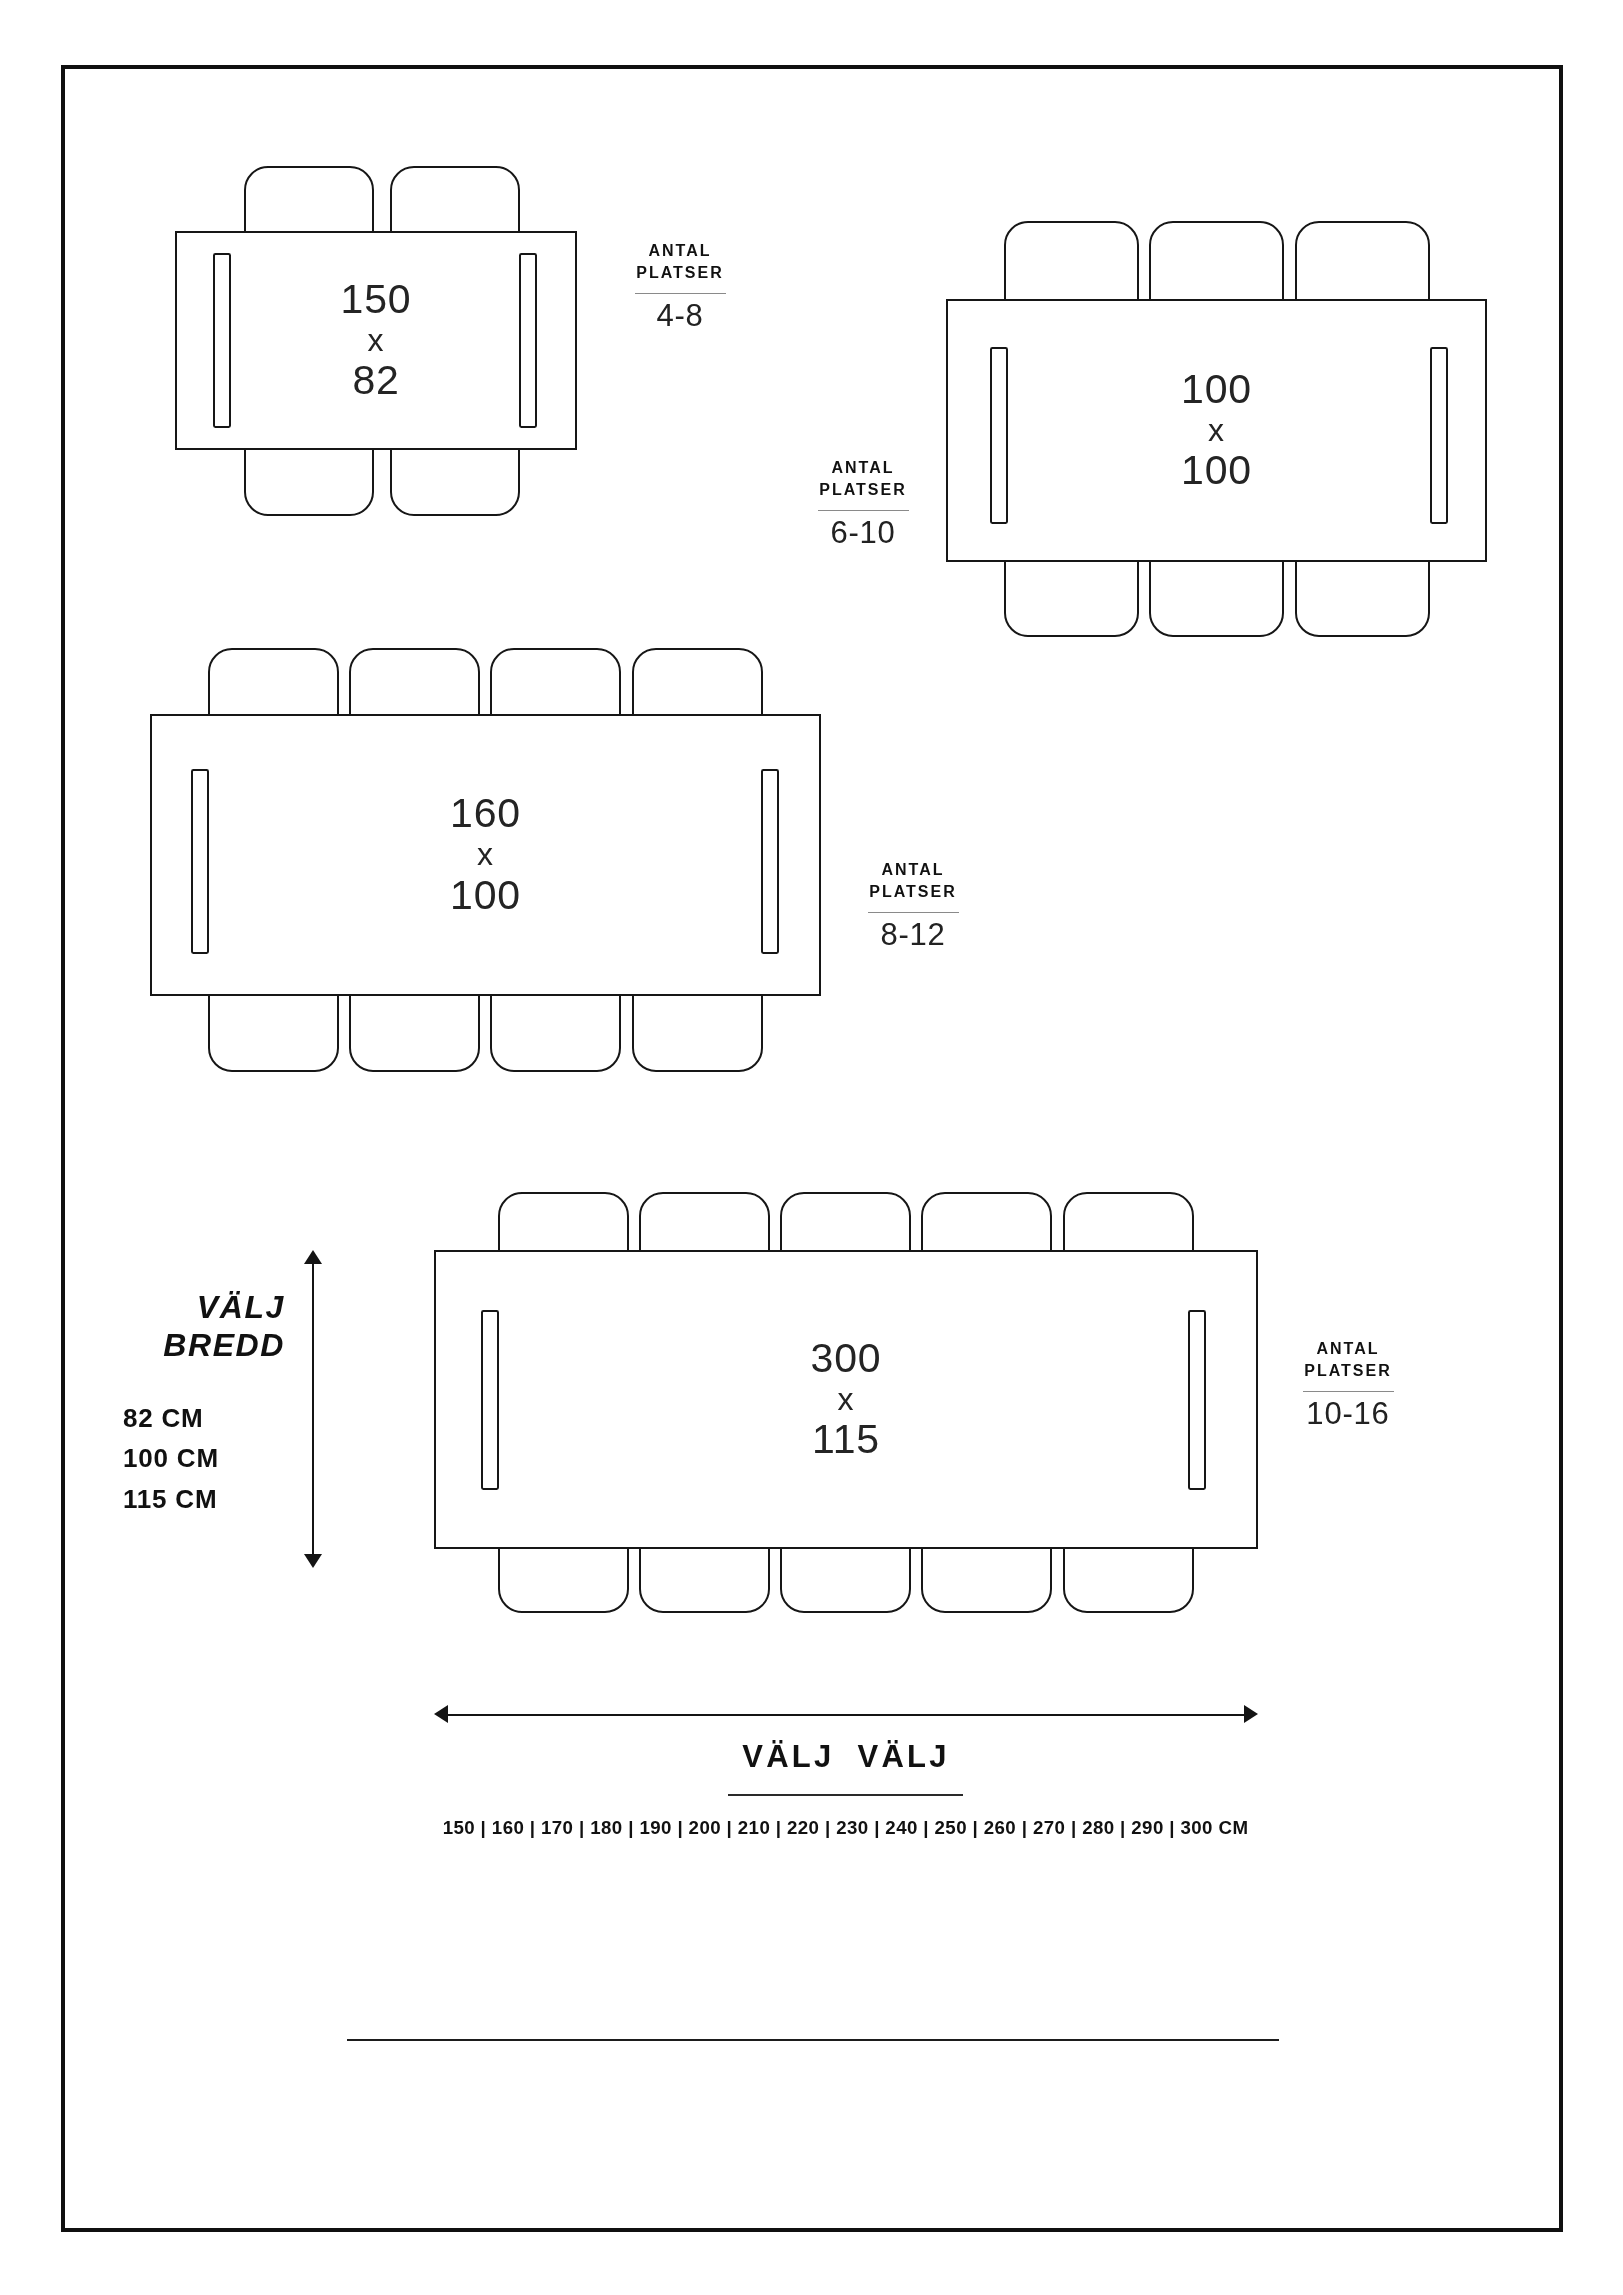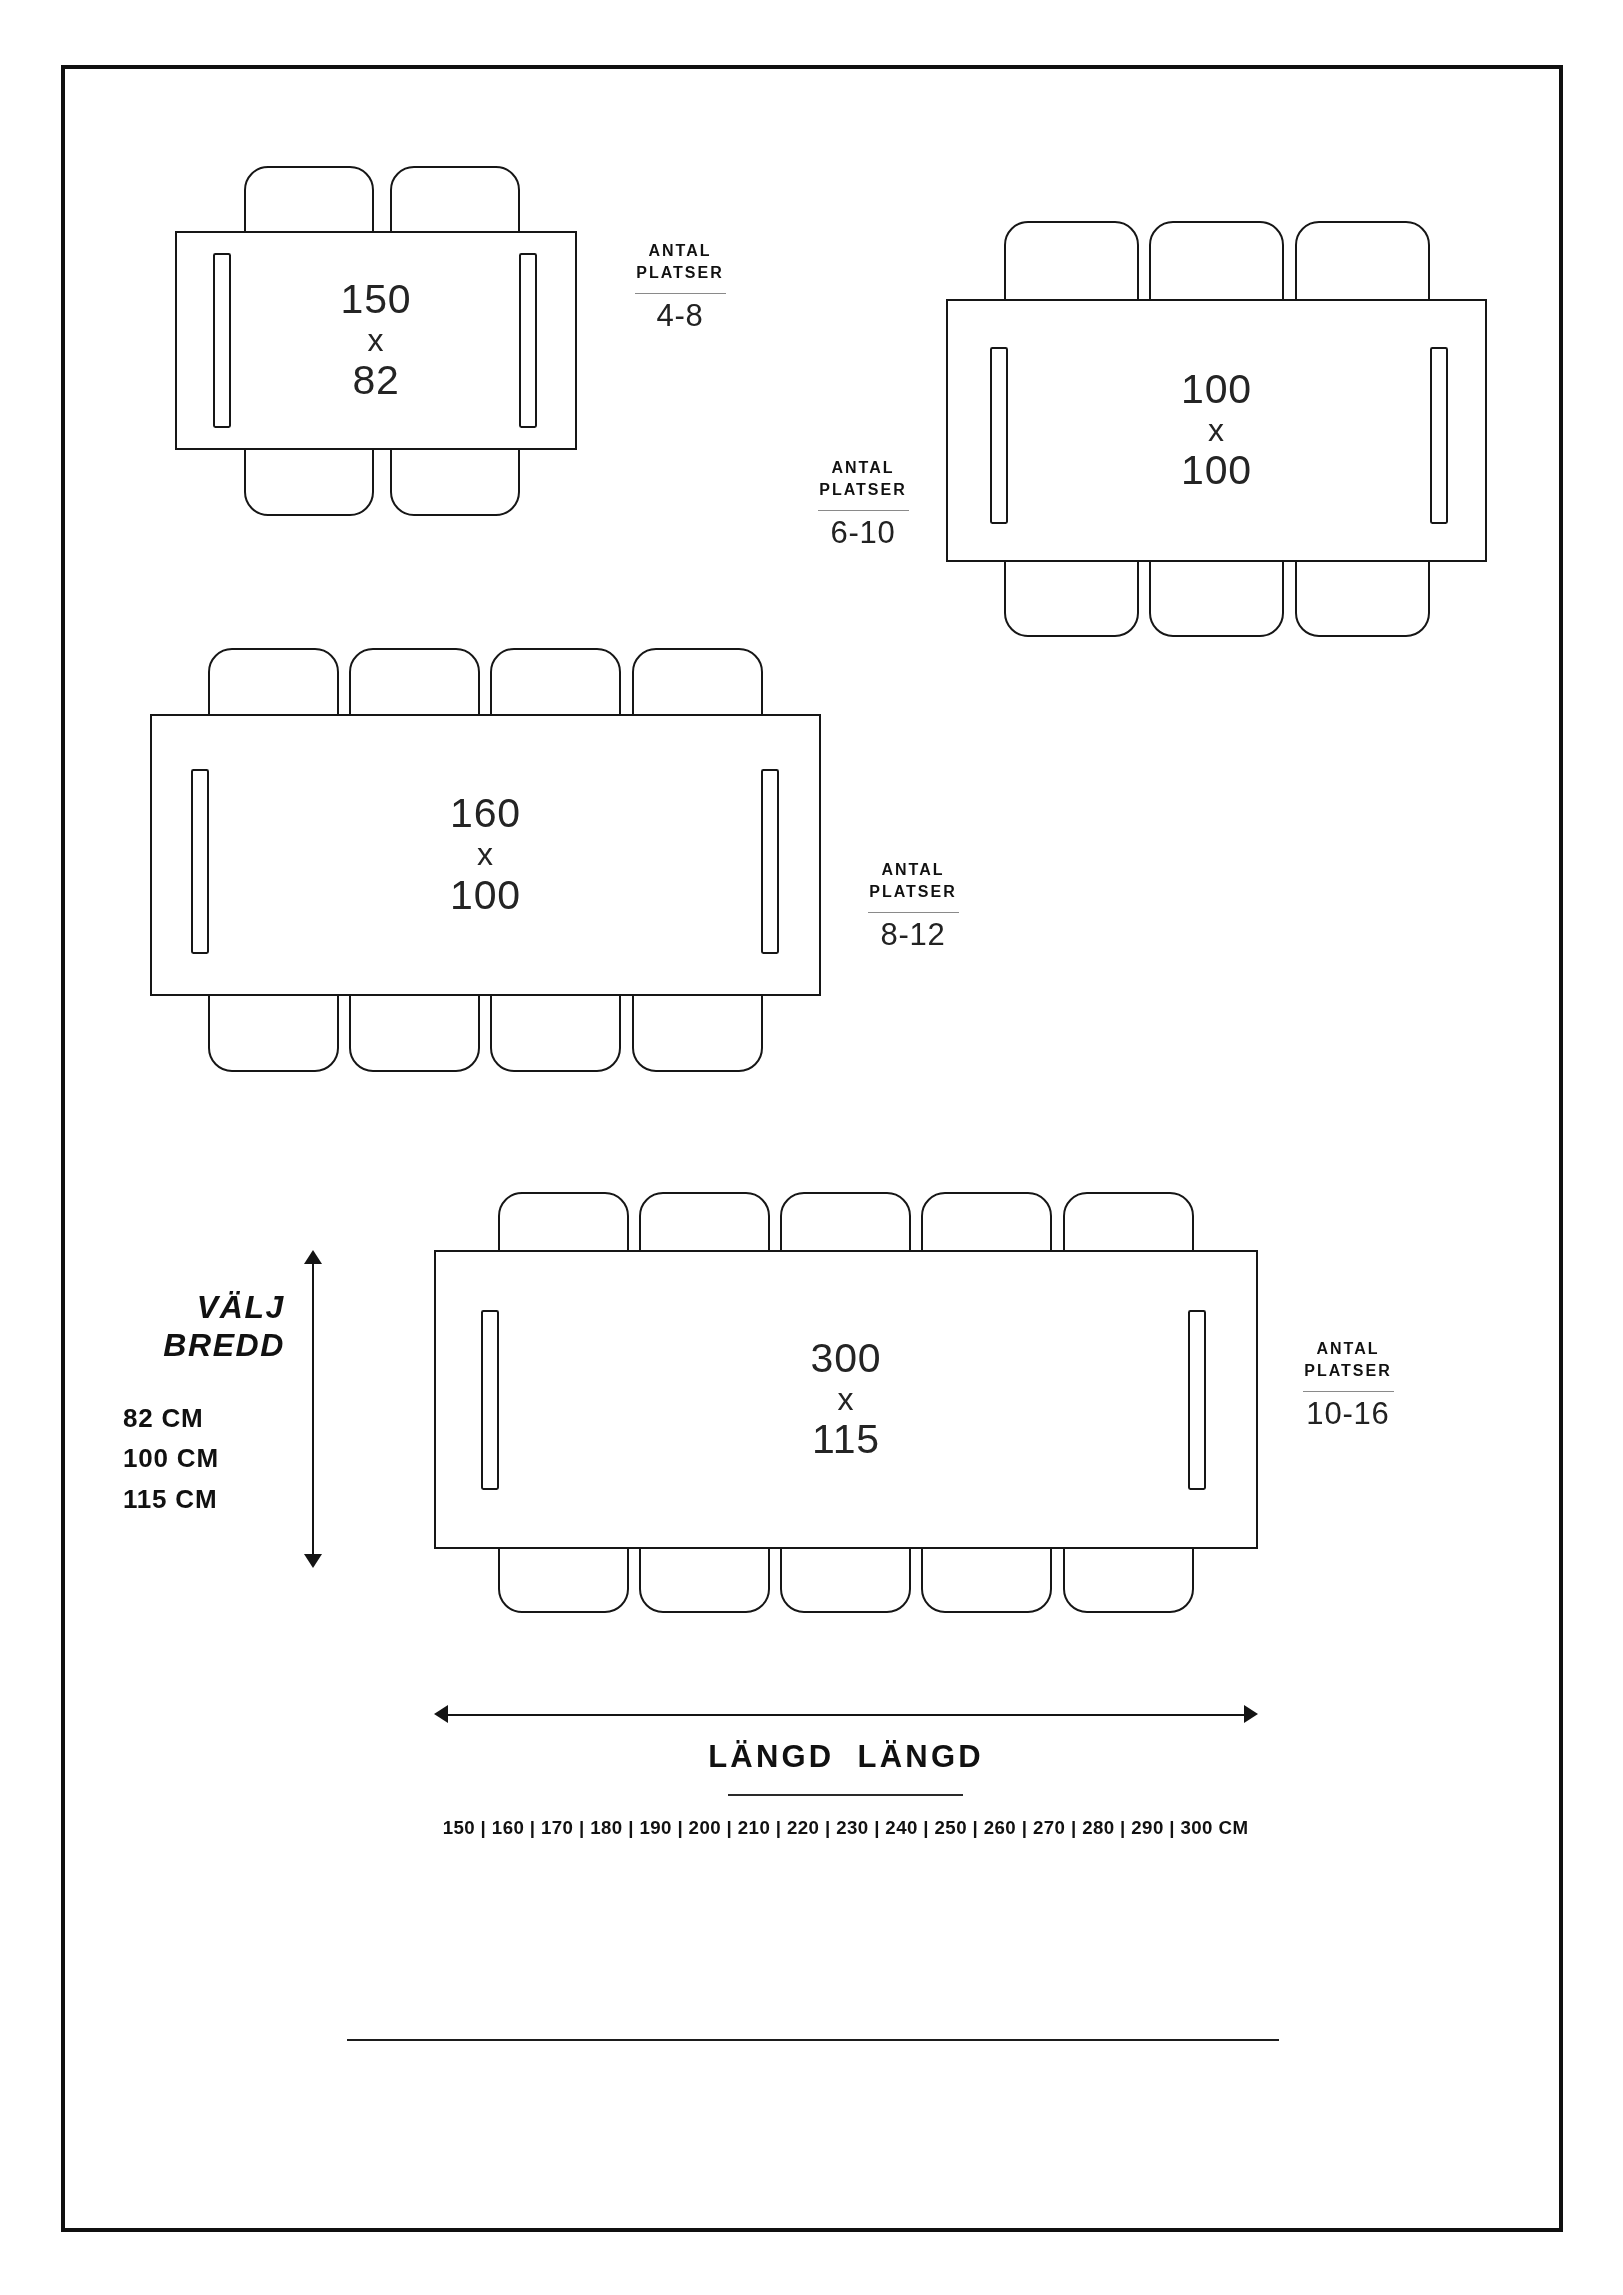--- a/index.html
+++ b/index.html
@@ -193,20 +193,20 @@
       <div class="tri-down"></div>
     </div>
   </div>
 
   <div>
     <div class="arrow-h">
       <div class="tri-left"></div>
       <div class="line"></div>
       <div class="tri-right"></div>
     </div>
-    <div class="length-label">LÄNGD LÄNGD</div>
+    <div class="length-label">VÄLJ VÄLJ</div>
     <div class="length-rule"></div>
     <div class="length-options">150 | 160 | 170 | 180 | 190 | 200 | 210 | 220 | 230 | 240 | 250 | 260 | 270 | 280 | 290 | 300 CM</div>
   </div>
 
   <div class="title-rule"></div>
 </div>
 
 
 </body></html>

